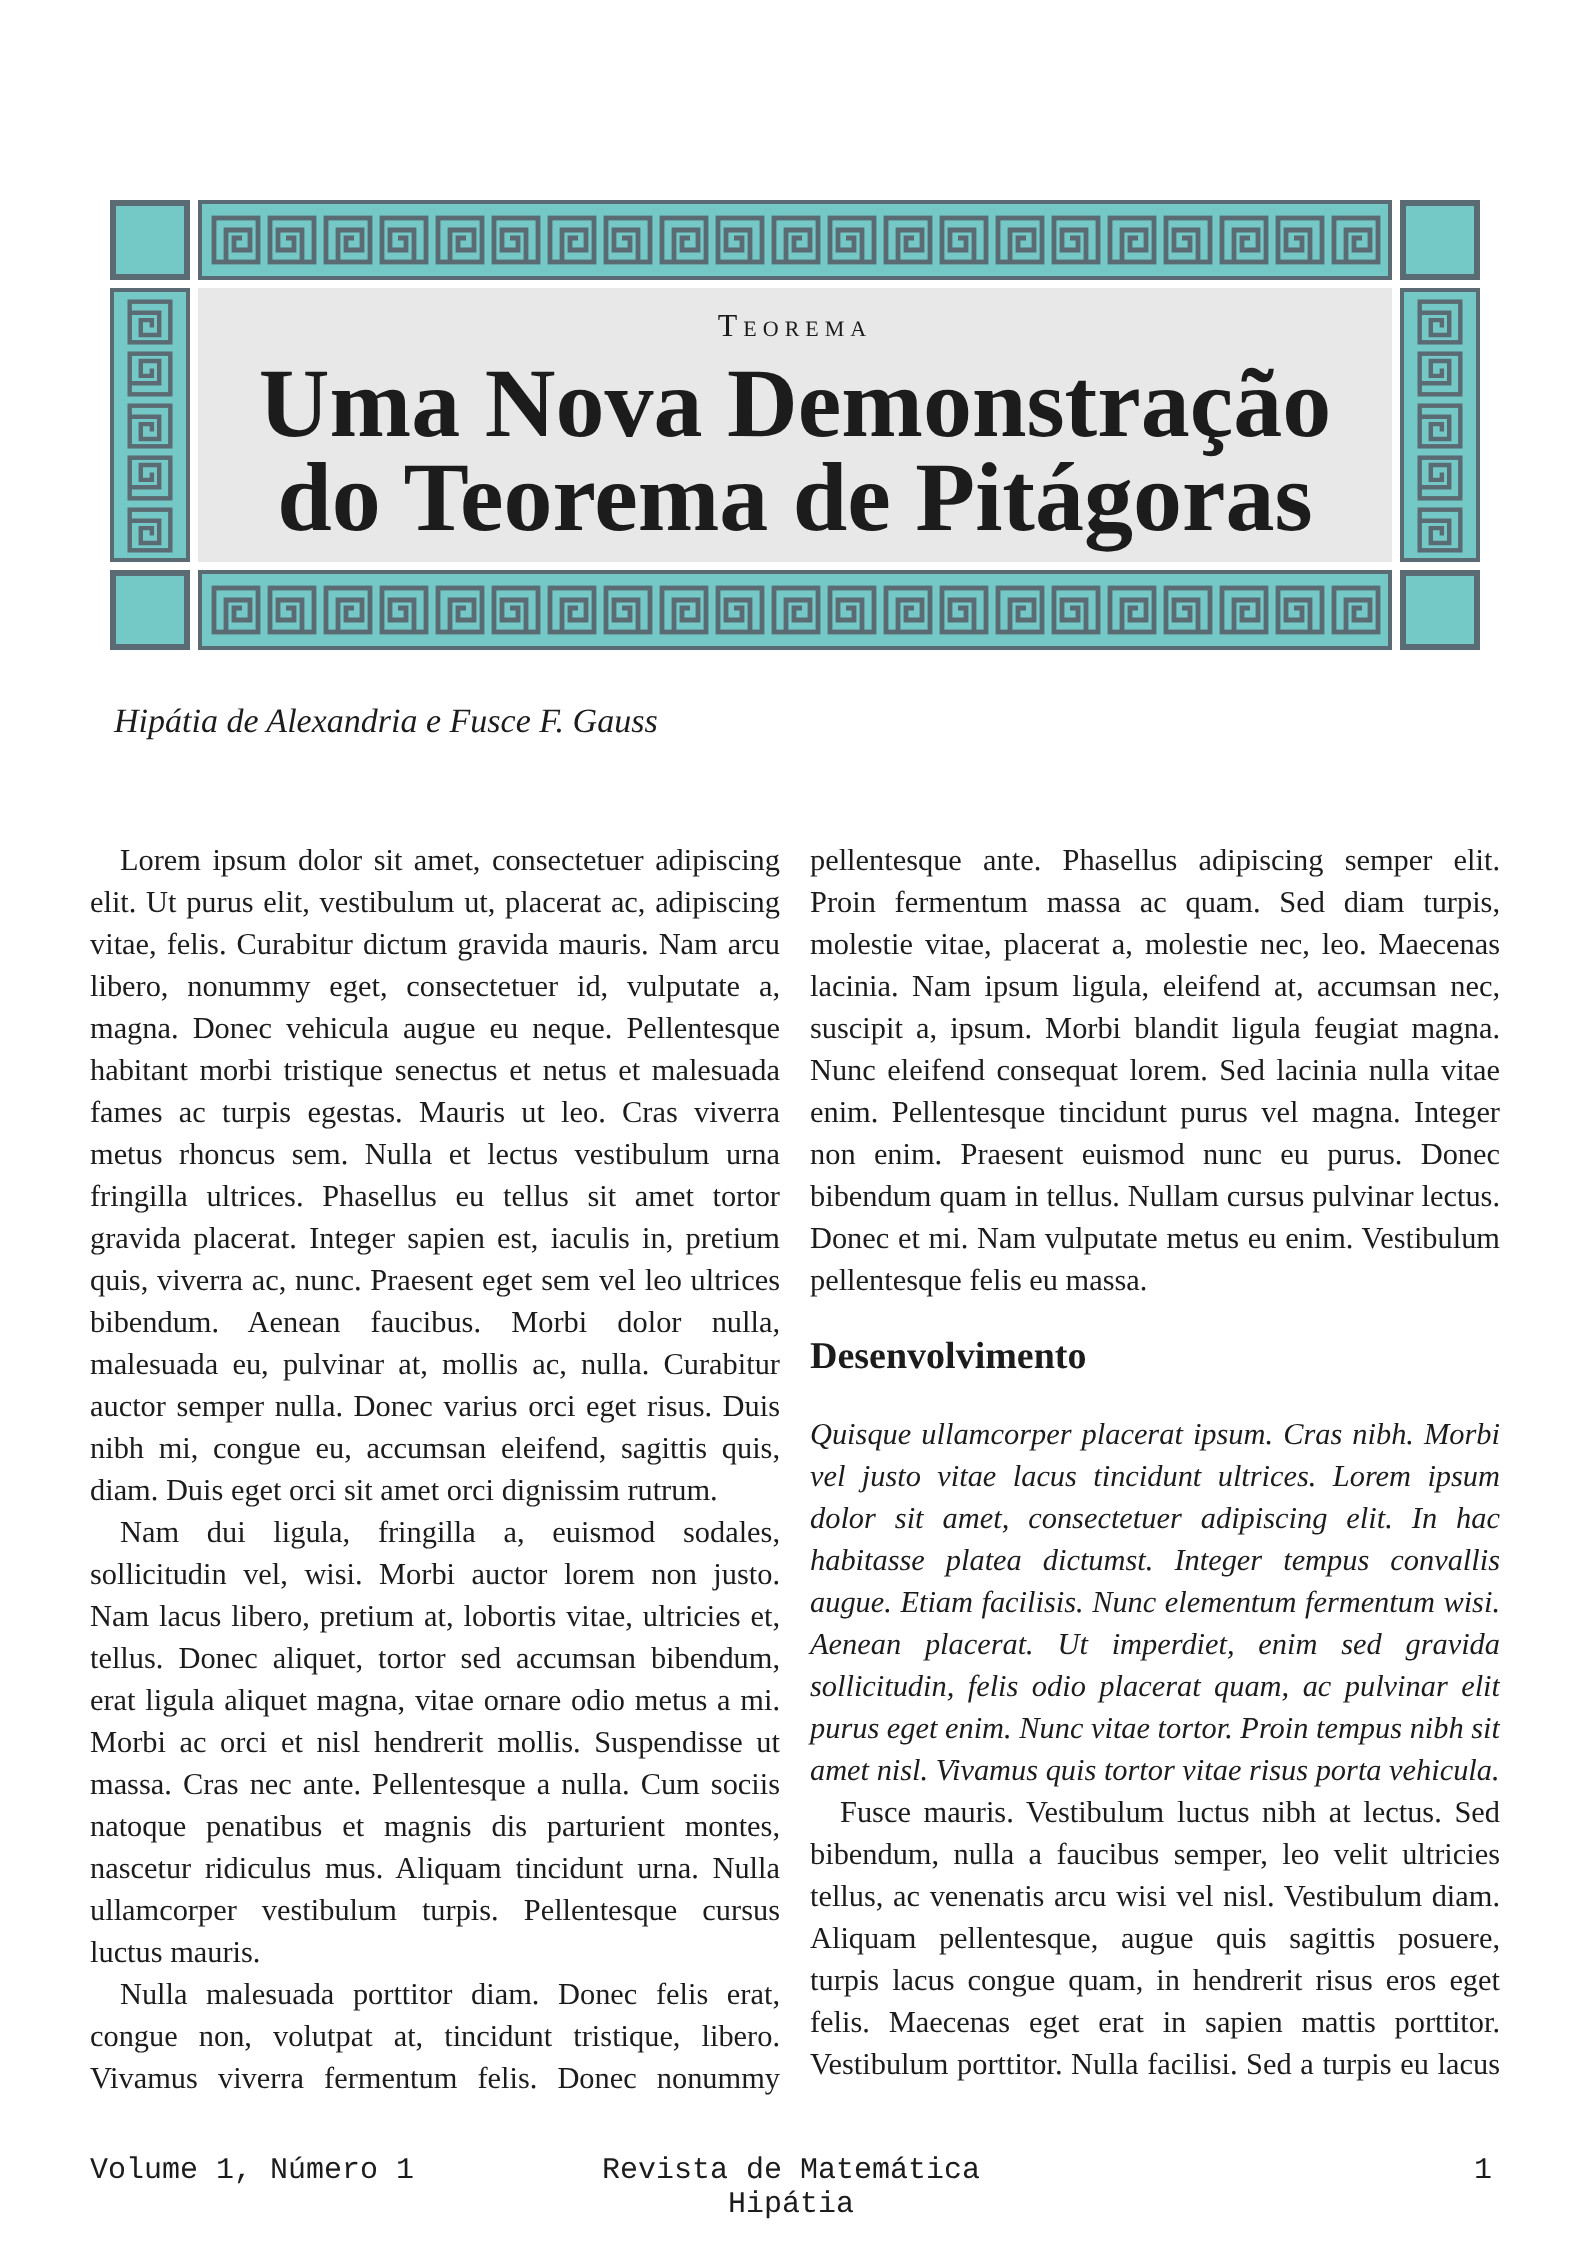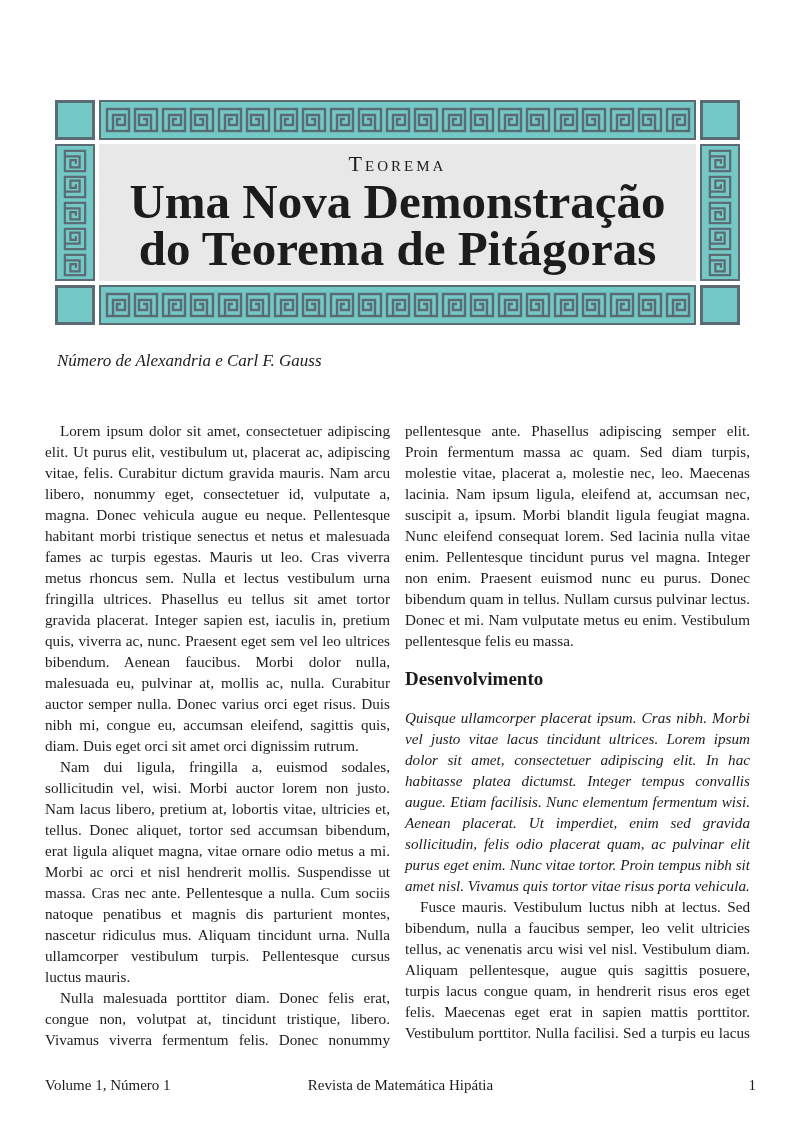--- a/index.html
+++ b/index.html
@@ -50,21 +50,21 @@
     fill:none;
   }
 
   .panel{
     background:var(--panel-bg);
     text-align:center;
     overflow:hidden;
   }
   .kicker{
     font-variant:small-caps;
-    font-size:22px;
+    font-size:16px;
     letter-spacing:3px;
     margin-top:7px;
     line-height:26px;
   }
   .big-title{
     font-size:49px;
     line-height:47px;
     font-weight:bold;
     margin:1px auto 0;
     max-width:600px;
@@ -95,24 +95,25 @@
     margin:0 0 17px 0;
     text-align:left;
   }
   .article h2.later{margin-top:17px;}
   .article p{margin:0;text-indent:15px;}
   .article h2 + p{text-indent:0;font-style:italic;}
 
   
   .footer{
     position:absolute;
-    left:45px;right:38px;top:1077px;
+    left:45px;right:48px;top:1077px;
     display:flex;
-    align-items:center;
+    align-items:flex-start;
     font-size:15px;
+    font-family:Liberation Mono, monospace;
   }
   .footer .f-left{width:33%;text-align:left;}
   .footer .f-center{width:34%;text-align:center;}
   .footer .f-right{width:33%;text-align:right;}
 </style>
 </head>
 <body>
 
 <div class="page">
 
@@ -338,21 +339,21 @@
           <path d="M8 24 L8 8 L20 8 L20 18 L12 18 L12 12 L16 12"></path>
         </svg>
         <svg viewBox="0 0 26 26" width="26" height="26" class="gk-cell">
           <rect x="2" y="2" width="22" height="22"></rect>
           <path d="M8 24 L8 8 L20 8 L20 18 L12 18 L12 12 L16 12"></path>
         </svg>
       </div>
     <div class="gk-corner"></div>
   </div>
 
-  <div class="authors">Número de Alexandria e Carl F. Gauss</div>
+  <div class="authors">Hipátia de Alexandria e Fusce F. Gauss</div>
 
   <div class="article">
     <p>Lorem ipsum dolor sit amet, consectetuer adipiscing elit. Ut purus elit, vestibulum ut, placerat ac, adipiscing vitae, felis. Curabitur dictum gravida mauris. Nam arcu libero, nonummy eget, consectetuer id, vulputate a, magna. Donec vehicula augue eu neque. Pellentesque habitant morbi tristique senectus et netus et malesuada fames ac turpis egestas. Mauris ut leo. Cras viverra metus rhoncus sem. Nulla et lectus vestibulum urna fringilla ultrices. Phasellus eu tellus sit amet tortor gravida placerat. Integer sapien est, iaculis in, pretium quis, viverra ac, nunc. Praesent eget sem vel leo ultrices bibendum. Aenean faucibus. Morbi dolor nulla, malesuada eu, pulvinar at, mollis ac, nulla. Curabitur auctor semper nulla. Donec varius orci eget risus. Duis nibh mi, congue eu, accumsan eleifend, sagittis quis, diam. Duis eget orci sit amet orci dignissim rutrum.</p>
     <p>Nam dui ligula, fringilla a, euismod sodales, sollicitudin vel, wisi. Morbi auctor lorem non justo. Nam lacus libero, pretium at, lobortis vitae, ultricies et, tellus. Donec aliquet, tortor sed accumsan bibendum, erat ligula aliquet magna, vitae ornare odio metus a mi. Morbi ac orci et nisl hendrerit mollis. Suspendisse ut massa. Cras nec ante. Pellentesque a nulla. Cum sociis natoque penatibus et magnis dis parturient montes, nascetur ridiculus mus. Aliquam tincidunt urna. Nulla ullamcorper vestibulum turpis. Pellentesque cursus luctus mauris.</p>
     <p>Nulla malesuada porttitor diam. Donec felis erat, congue non, volutpat at, tincidunt tristique, libero. Vivamus viverra fermentum felis. Donec nonummy pellentesque ante. Phasellus adipiscing semper elit. Proin fermentum massa ac quam. Sed diam turpis, molestie vitae, placerat a, molestie nec, leo. Maecenas lacinia. Nam ipsum ligula, eleifend at, accumsan nec, suscipit a, ipsum. Morbi blandit ligula feugiat magna. Nunc eleifend consequat lorem. Sed lacinia nulla vitae enim. Pellentesque tincidunt purus vel magna. Integer non enim. Praesent euismod nunc eu purus. Donec bibendum quam in tellus. Nullam cursus pulvinar lectus. Donec et mi. Nam vulputate metus eu enim. Vestibulum pellentesque felis eu massa.</p>
     <h2 class="later">Desenvolvimento</h2>
     <p>Quisque ullamcorper placerat ipsum. Cras nibh. Morbi vel justo vitae lacus tincidunt ultrices. Lorem ipsum dolor sit amet, consectetuer adipiscing elit. In hac habitasse platea dictumst. Integer tempus convallis augue. Etiam facilisis. Nunc elementum fermentum wisi. Aenean placerat. Ut imperdiet, enim sed gravida sollicitudin, felis odio placerat quam, ac pulvinar elit purus eget enim. Nunc vitae tortor. Proin tempus nibh sit amet nisl. Vivamus quis tortor vitae risus porta vehicula.</p>
     <p>Fusce mauris. Vestibulum luctus nibh at lectus. Sed bibendum, nulla a faucibus semper, leo velit ultricies tellus, ac venenatis arcu wisi vel nisl. Vestibulum diam. Aliquam pellentesque, augue quis sagittis posuere, turpis lacus congue quam, in hendrerit risus eros eget felis. Maecenas eget erat in sapien mattis porttitor. Vestibulum porttitor. Nulla facilisi. Sed a turpis eu lacus commodo facilisis. Morbi fringilla, wisi in dignissim interdum, justo lectus sagittis dui, et</p>
   </div>
 

